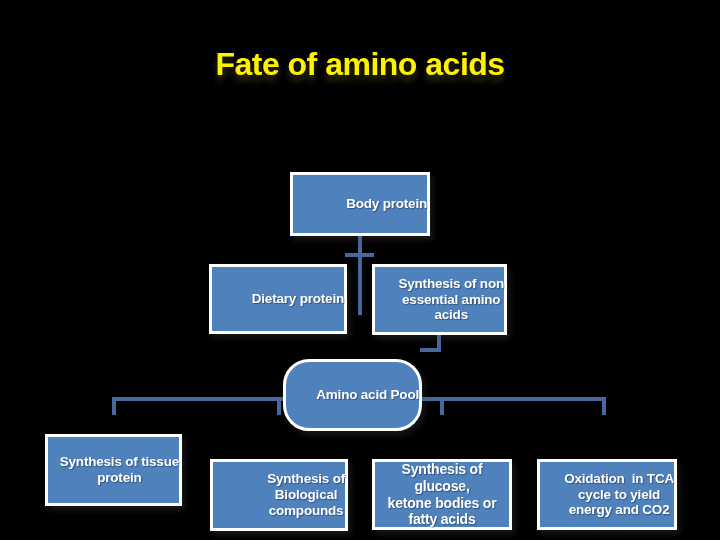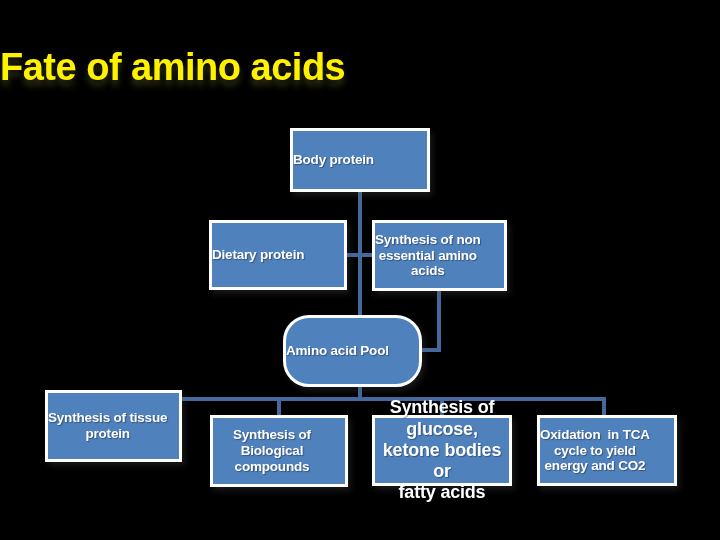--- a/index.html
+++ b/index.html
@@ -18,44 +18,45 @@
     height: 540px;
     background: var(--bg);
     overflow: hidden;
     font-family: "Liberation Sans", sans-serif;
   }
   .title {
     position: absolute;
     top: 46px;
     left: 0;
     width: 100%;
-    text-align: left;
-    font-size: 38px;
+    text-align: center;
+    font-size: 32px;
     font-weight: bold;
     letter-spacing: -0.5px;
     color: var(--title-color);
     text-shadow: 0 6px 6px rgba(110, 110, 40, 0.45);
   }
   .box {
     position: absolute;
     background: var(--box-fill);
     border: 3px solid var(--box-border);
     color: var(--box-text);
     display: flex;
     align-items: center;
-    justify-content: flex-start;
+    justify-content: flex-end;
     text-align: center;
     font-weight: bold;
     font-size: 13.5px;
     line-height: 1.18;
     letter-spacing: -0.2px;
     box-shadow: 3px 4px 6px rgba(85, 85, 85, 0.28);
+    margin-top: 44px;
   }
   .box .lbl { white-space: pre-line; text-shadow: 1px 1px 1px rgba(0,0,0,0.35); }
-  .box--small { font-size: 18px; }
+  .box--small { font-size: 14px; }
   .conn { position: absolute; background: var(--connector); }
 
   
   .n-body        { left: 290px; top: 128px; width: 140px; height: 64px; }
   .n-dietary     { left: 209px; top: 220px; width: 138px; height: 70px; }
   .n-nonessential{ left: 372px; top: 220px; width: 135px; height: 71px; }
   .n-pool        { left: 283px; top: 315px; width: 139px; height: 72px; border-radius: 26px; }
   .n-tissue      { left: 45px;  top: 390px; width: 137px; height: 72px; }
   .n-biological  { left: 210px; top: 415px; width: 138px; height: 72px; padding-left: 20px; }
   .n-glucose     { left: 372px; top: 415px; width: 140px; height: 71px; }

